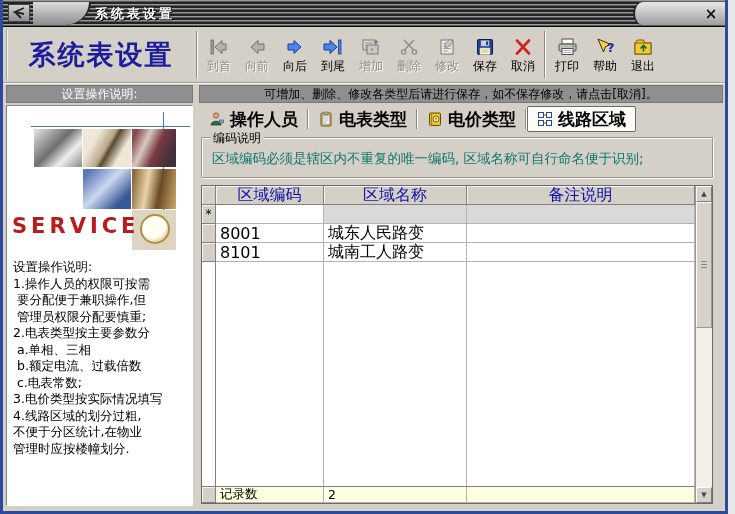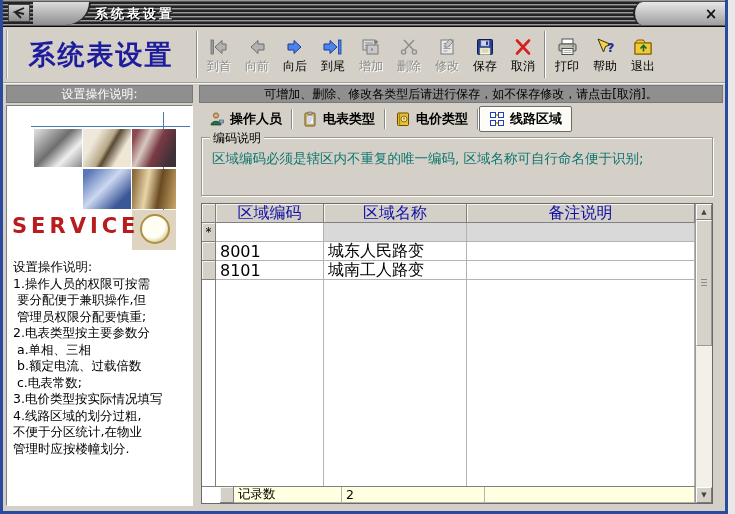--- a/index.html
+++ b/index.html
@@ -74,27 +74,27 @@
     border:2px solid #b09040; }
   .service { position:absolute; left:5px; top:108px; font-size:21px; font-weight:bold;
     color:#b91c1c; letter-spacing:4px; font-family:"DejaVu Sans",sans-serif; }
   .instructions { padding:6px 0 0 6px; font-size:12.5px; line-height:16.5px; color:#000;
     white-space:pre-wrap; overflow:hidden; }
 
   
   .main { flex:1; display:flex; flex-direction:column; min-width:0; }
   .tabs { height:28px; flex:0 0 28px; display:flex; align-items:center; padding-left:1px; }
   .tab { display:flex; align-items:center; gap:5px; padding:0 9px; height:24px;
-    font-size:13px; font-weight:bold; color:#000; cursor:default; }
+    font-size:17px; font-weight:bold; color:#000; cursor:default; }
   .tsep { width:2px; height:20px; border-left:1px solid #8a8a8a; border-right:1px solid #fff; }
   .tab.selected { background:#fcfbf6; border:1px solid #6a6a6a; border-radius:2px;
     box-shadow:inset 1px 1px 0 #fff; height:26px; }
 
   .gbox { margin:4px 10px 0 2px; border:1px solid #9a968c; box-shadow:inset 1px 1px 0 #fff, 1px 1px 0 #fff;
-    position:relative; padding:8px 6px 24px 10px; }
+    position:relative; padding:8px 6px 6px 10px; }
   .gbox-legend { position:absolute; top:-8px; left:8px; background:#d4d0c8; padding:0 3px;
     font-size:12px; color:#000; }
   .gbox-line { color:#0f766e; font-size:13.5px; line-height:25px; white-space:nowrap; overflow:hidden; }
 
   
   .grid { flex:1; margin:7px 10px 2px 2px; display:flex; min-height:0;
     border:1px solid #6a6a6a; background:#fff; }
   .grid-body { flex:1; display:flex; flex-direction:column; min-width:0; }
   .g-row { display:flex; height:19px; flex:0 0 19px; }
   .g-sel { width:14px; flex:0 0 14px; background:#d4d0c8;
@@ -107,21 +107,21 @@
   .g-c1 { width:108px; flex:0 0 108px; }
   .g-c2 { width:143px; flex:0 0 143px; }
   .g-c3 { flex:1; }
   .g-head .g-c { background:#d4d0c8; color:#0f0fa6; justify-content:center;
     border-right:1px solid #808080; border-bottom:1px solid #808080;
     box-shadow:inset 1px 1px 0 #f5f4ef; }
   .g-new .g-c2, .g-new .g-c3 { background:#d9d9d9; }
   .g-fill { flex:1; display:flex; min-height:0; }
   .g-fill .g-sel { border-bottom:none; background:#fff; box-shadow:none; }
   .g-fill .g-c { border-bottom:none; }
-  .g-foot { height:17px; flex:0 0 17px; border-top:1px solid #808080;padding-left:18px; }
+  .g-foot { height:17px; flex:0 0 17px; border-top:1px solid #808080; }
   .g-foot .g-sel { background:#d4d0c8; }
   .g-foot .g-c { background:#ffffe1; font-size:12.5px; }
 
   
   .vscroll { width:17px; flex:0 0 17px; background:#f2f0e9; border-left:1px solid #9a9a9a;
     display:flex; flex-direction:column; }
   .sbtn { height:16px; flex:0 0 16px; background:#d6d2c9; border:1px solid;
     border-color:#fff #7a7a7a #7a7a7a #fff; font-size:7px; color:#444;
     display:flex; align-items:center; justify-content:center; }
   .strack { flex:1; position:relative; }

